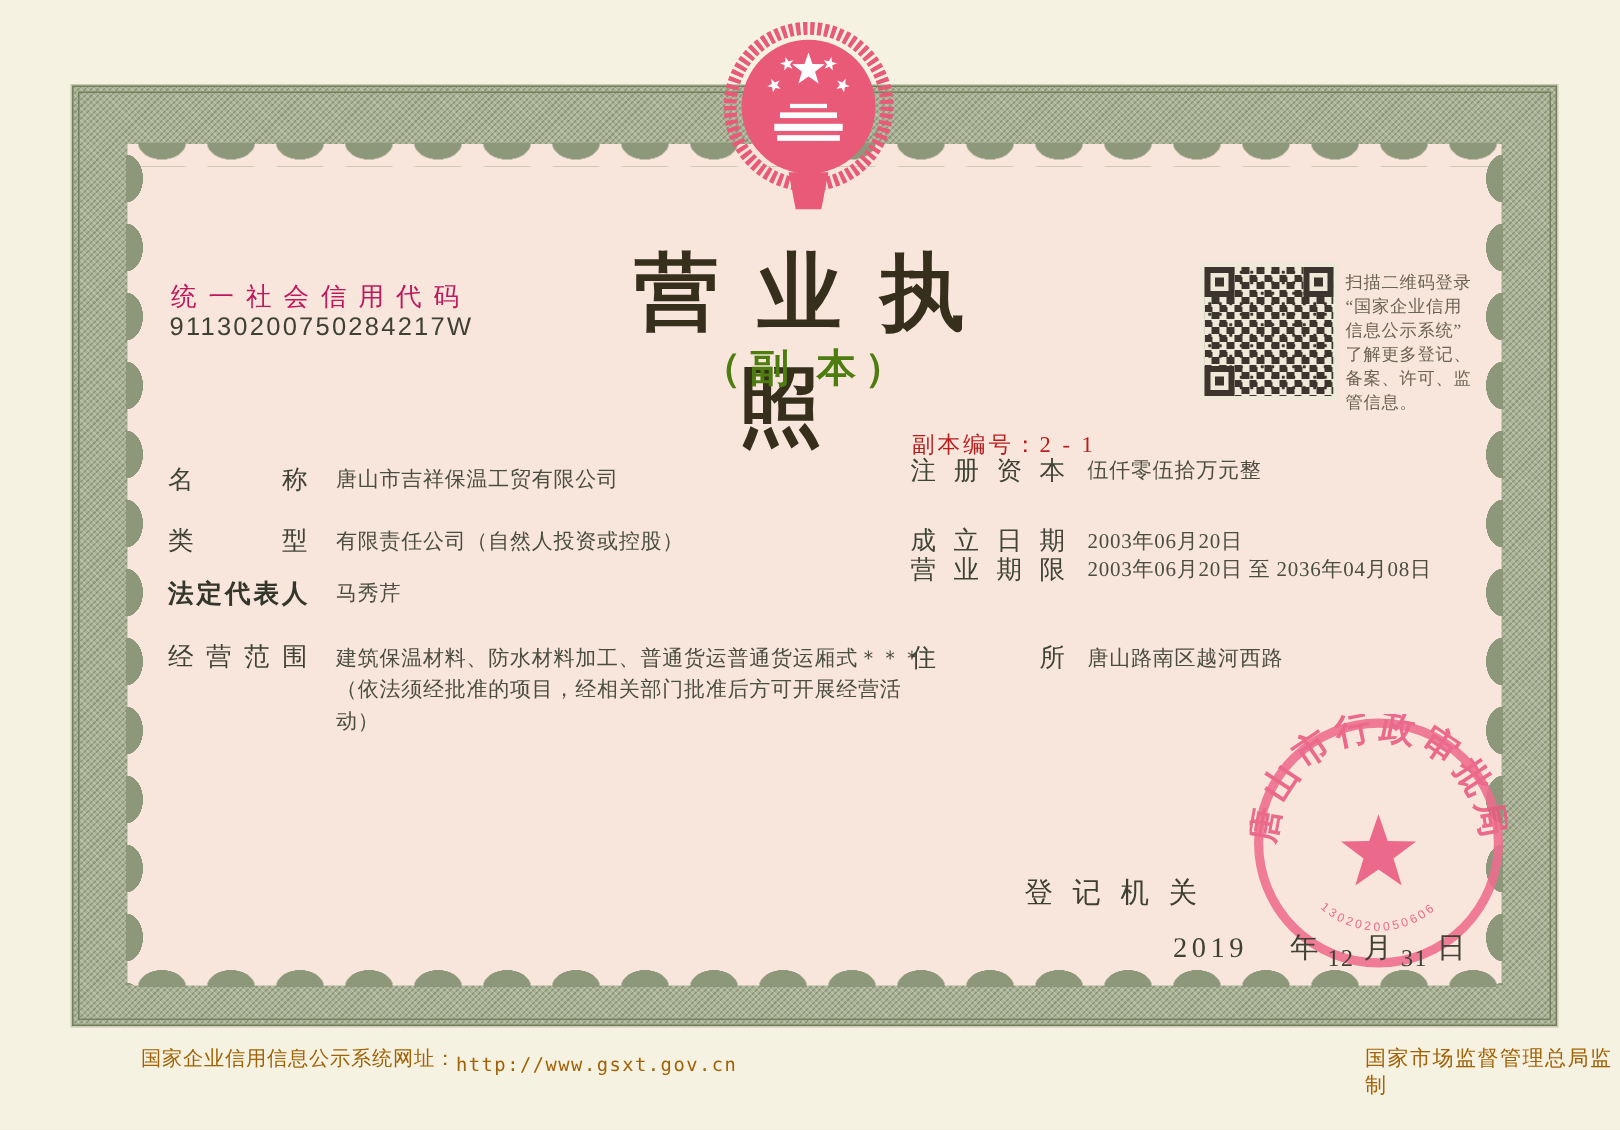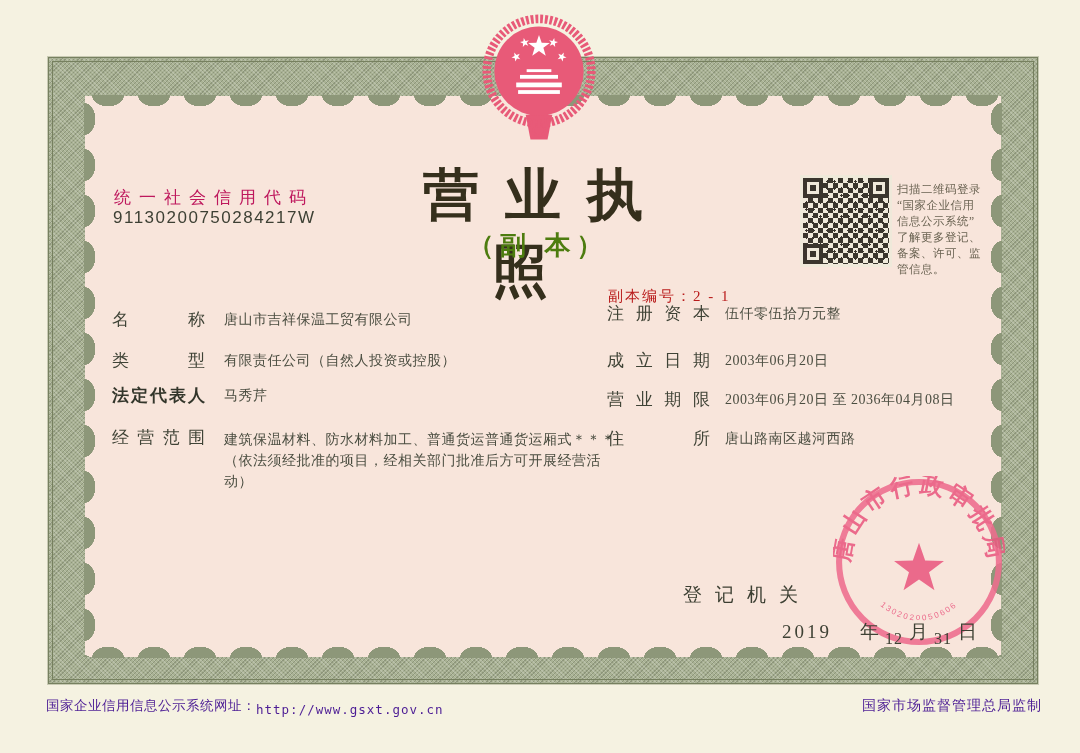--- a/index.html
+++ b/index.html
@@ -80,21 +80,21 @@
   .bold-lbl{font-weight:bold;color:#33362b;}
 
   
   .registry{left:683px;top:551px;font-size:19px;letter-spacing:13px;color:#3c3f32;margin-top:31px;}
   .dateline{left:782px;top:619px;font-size:19px;color:#3e4134;}
   .dateline .num{font-size:16px;position:relative;top:6px;letter-spacing:1px;}
   .dateline .yr{letter-spacing:3px;margin-right:22px;}
   .dateline .u{margin:0 6px;}
 
   
-  .footer{top:697px;font-size:13.5px;color:#4c1d95;letter-spacing:.5px;}
+  .footer{top:697px;font-size:13.5px;color:#a16207;letter-spacing:.5px;margin-left:48px;}
   .foot-left{left:46px;}
   .foot-url{font-family:"DejaVu Sans Mono","Liberation Mono",monospace;font-size:12.5px;letter-spacing:1px;position:relative;top:4px;}
   .foot-mid{left:508px;width:370px;line-height:20px;font-size:13px;}
   .foot-right{left:862px;font-size:14px;letter-spacing:1px;}
 
   .emblem{left:482px;top:14px;}
   .seal{left:833px;top:476px;opacity:.88;}
 </style>
 </head>
 <body>
@@ -171,21 +171,21 @@
 <div class="row" style="left:607px;top:302px;">
   <span class="lbl lbl-r">注册资本</span>
   <span style="display:inline-block;width:8px;"></span>
   <span class="val">伍仟零伍拾万元整</span>
 </div>
 <div class="row" style="left:607px;top:349px;">
   <span class="lbl lbl-r">成立日期</span>
   <span style="display:inline-block;width:8px;"></span>
   <span class="val">2003年06月20日</span>
 </div>
-<div class="row" style="left:607px;top:388px;">
+<div class="row" style="left:607px;top:368px;">
   <span class="lbl lbl-r">营业期限</span>
   <span style="display:inline-block;width:8px;"></span>
   <span class="val">2003年06月20日 至 2036年04月08日</span>
 </div>
 <div class="row" style="left:607px;top:427px;">
   <span class="lbl lbl-r">住所</span>
   <span style="display:inline-block;width:8px;"></span>
   <span class="val">唐山路南区越河西路</span>
 </div>
 

